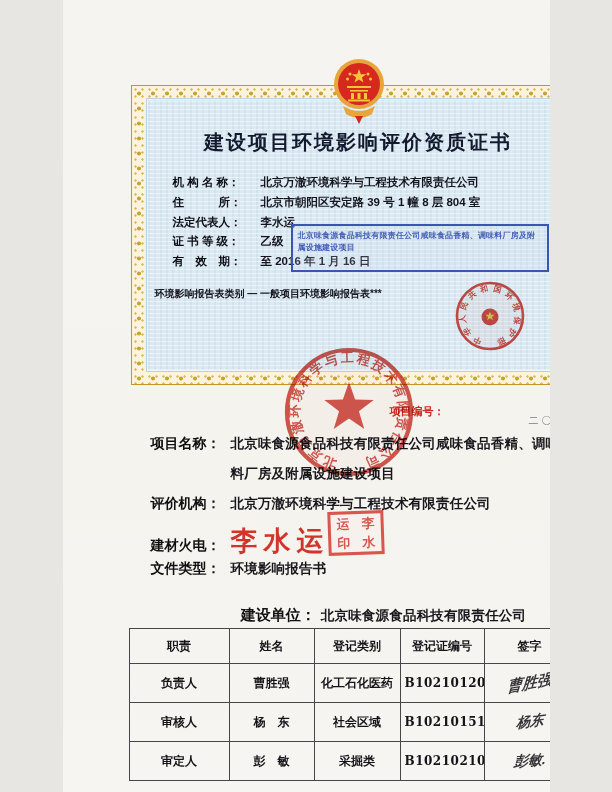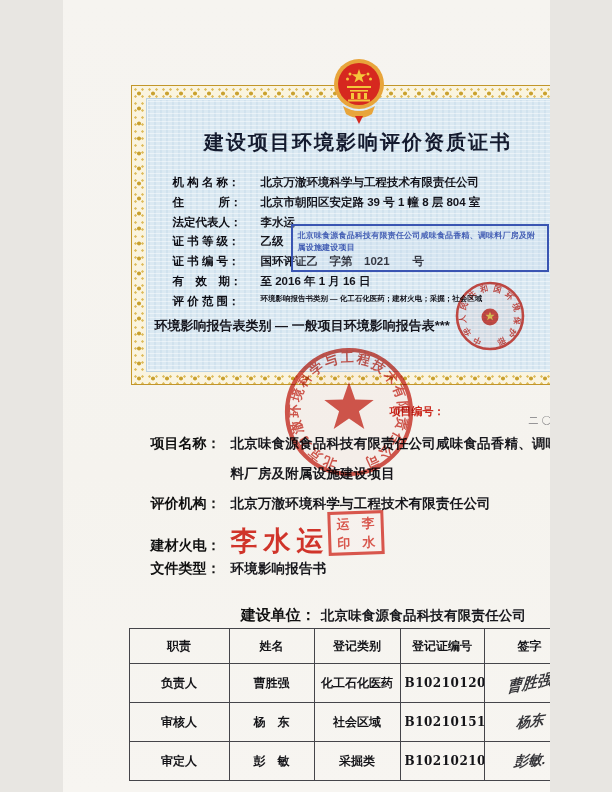--- a/index.html
+++ b/index.html
@@ -18,21 +18,21 @@
       background-image:
         repeating-linear-gradient(0deg, rgba(255,255,255,.45) 0 1px, rgba(255,255,255,0) 1px 4px),
         repeating-linear-gradient(90deg, rgba(170,200,222,.22) 0 2px, rgba(170,200,222,0) 2px 6px);}
   .cert-title{position:absolute;left:0;right:0;top:44px;text-align:center;
       font-size:20px;font-weight:bold;letter-spacing:2px;color:#141a2e;z-index:2;}
   .cert-fields{position:absolute;left:24px;top:90px;width:412px;z-index:2;}
   .cf-row{display:flex;align-items:flex-start;height:19.8px;margin-left:18px;}
   .cf-label{flex:0 0 88px;font-size:11.5px;font-weight:bold;color:#0d0d14;white-space:nowrap;}
   .cf-value{font-size:11.5px;font-weight:600;color:#14141c;white-space:nowrap;}
   .cf-value.small{font-size:7.5px;font-weight:600;letter-spacing:0;}
-  .scope2{font-size:13px;font-weight:600;color:#16161e;margin-top:3px;}
+  .scope2{font-size:10px;font-weight:600;color:#16161e;margin-top:13px;}
   .issue-date{position:absolute;left:398px;top:329px;font-size:10px;letter-spacing:3px;
       color:#3c3c44;z-index:2;white-space:nowrap;}
   
   .annot{position:absolute;left:228px;top:224px;width:244px;height:36px;z-index:5;
       border:2px solid #3a55b2;background:rgba(198,214,238,0.18);
       padding:4px 5px;font-size:8px;line-height:1.55;letter-spacing:.2px;
       color:#4560b5;font-weight:600;}
   
   .seal{position:absolute;mix-blend-mode:multiply;}
   .ministry-seal{left:390px;top:279px;width:74px;height:74px;z-index:6;opacity:.88;}
@@ -108,30 +108,22 @@
       </div>
       <div class="cf-row">
         <span class="cf-label">法定代表人：</span>
         <span class="cf-value">李水运</span>
       </div>
       <div class="cf-row">
         <span class="cf-label">证 书 等 级：</span>
         <span class="cf-value">乙级</span>
       </div>
       <div class="cf-row">
-        <span class="cf-label">证 书 编 号：</span>
-        <span class="cf-value">国环评证乙　字第　1021　　号</span>
-      </div>
-      <div class="cf-row">
         <span class="cf-label">有　效　期：</span>
         <span class="cf-value">至 2016 年 1 月 16 日</span>
-      </div>
-      <div class="cf-row">
-        <span class="cf-label">评 价 范 围：</span>
-        <span class="cf-value small">环境影响报告书类别 — 化工石化医药；建材火电；采掘；社会区域</span>
       </div>
       <div class="scope2">环境影响报告表类别 — 一般项目环境影响报告表***</div>
     </div>
 
     <div class="issue-date">二〇一二年一月六日</div>
   </div>
 
   <div class="annot">北京味食源食品科技有限责任公司咸味食品香精、调味料厂房及附属设施建设项目</div>
 
   <svg class="seal ministry-seal" viewBox="0 0 74 74">

